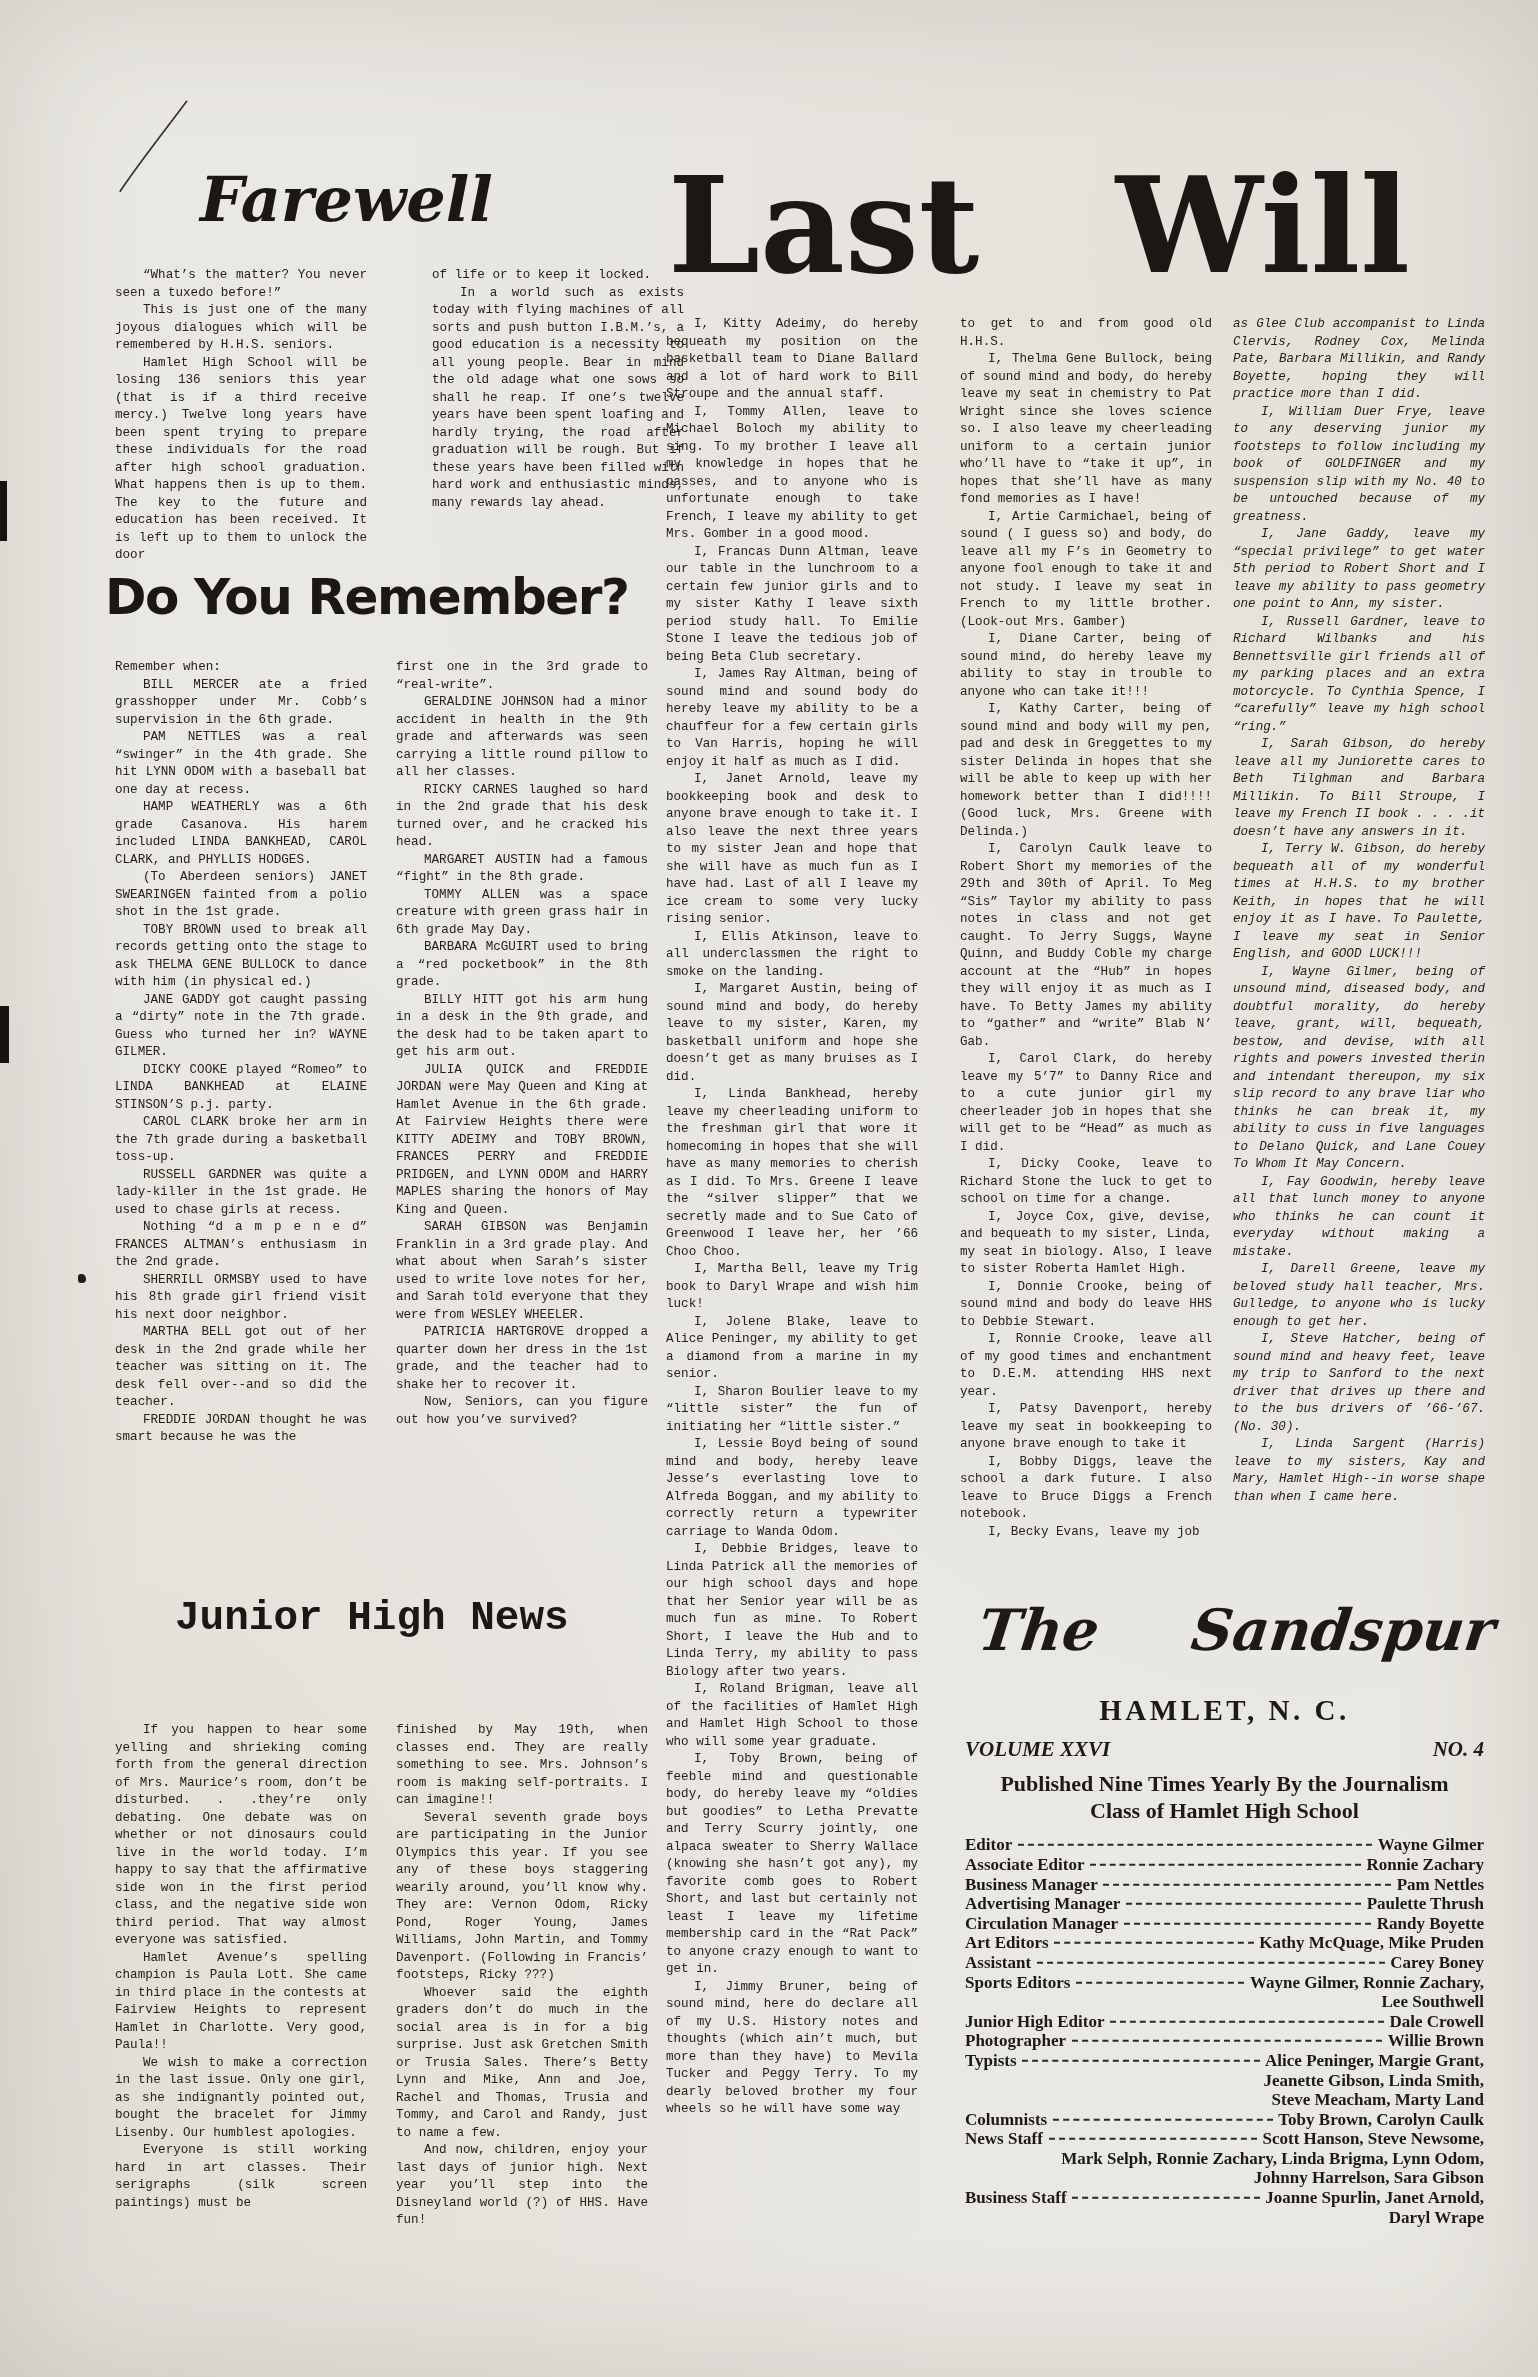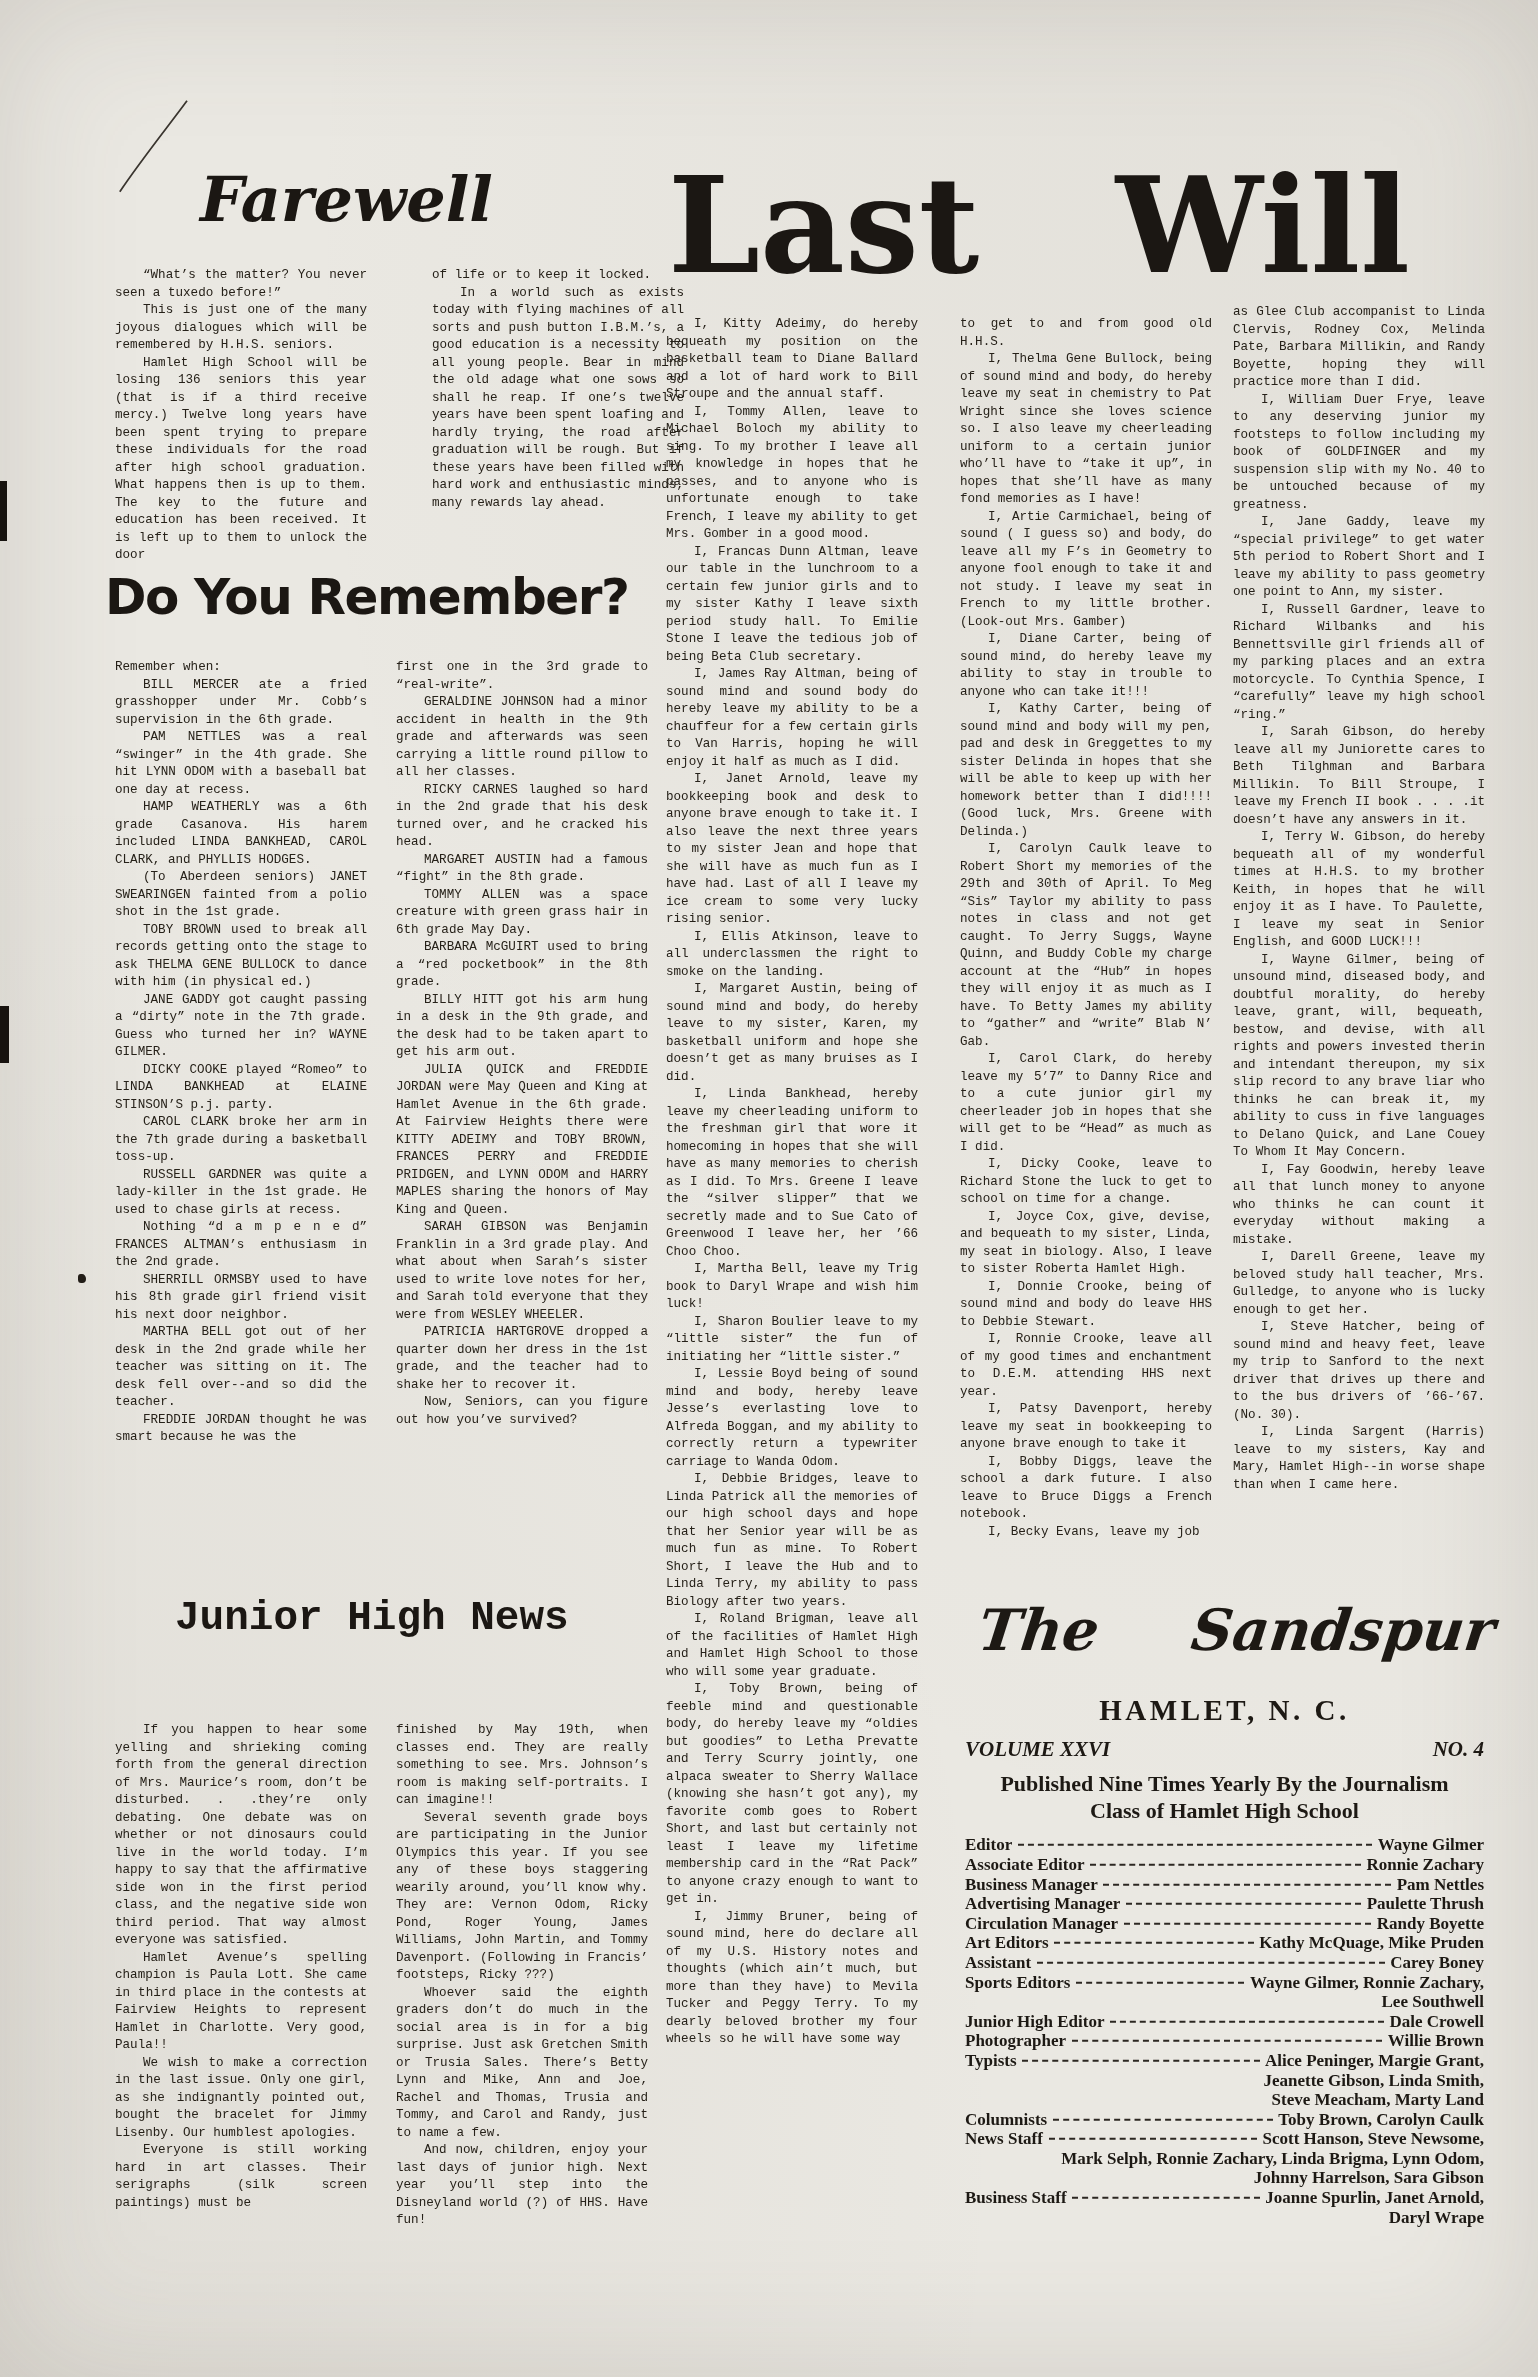--- a/index.html
+++ b/index.html
@@ -25,21 +25,21 @@
   }
   .bodycol p{margin:0;text-indent:28px;}
   .flush-first p:first-child{text-indent:0;}
 
   .farewell-c1{left:115px;top:267px;}
   .farewell-c2{left:396px;top:267px;margin-left:36px;}
   .dyr-c1{left:115px;top:659px;}
   .dyr-c2{left:396px;top:659px;}
   .lw-c1{left:666px;top:316px;}
   .lw-c2{left:960px;top:316px;}
-  .lw-c3{left:1233px;top:304px;}
+  .lw-c3{left:1233px;top:316px;font-style:italic;}
   .jhn-c1{left:115px;top:1722px;}
   .jhn-c2{left:396px;top:1722px;}
 
   
   .headline{position:absolute;margin:0;color:#1b1713;line-height:1;white-space:nowrap;}
   .farewell-title{
     left:200px;top:169px;
     font-family:"DejaVu Serif","Liberation Serif",serif;
     font-style:italic;font-weight:bold;font-size:62px;
   }
@@ -134,20 +134,21 @@
   <div class="bodycol lw-c1">
       <p>I, Kitty Adeimy, do hereby bequeath my position on the basketball team to Diane Ballard and a lot of hard work to Bill Stroupe and the annual staff.</p>
       <p>I, Tommy Allen, leave to Michael Boloch my ability to sing. To my brother I leave all my knowledge in hopes that he passes, and to anyone who is unfortunate enough to take French, I leave my ability to get Mrs. Gomber in a good mood.</p>
       <p>I, Francas Dunn Altman, leave our table in the lunchroom to a certain few junior girls and to my sister Kathy I leave sixth period study hall. To Emilie Stone I leave the tedious job of being Beta Club secretary.</p>
       <p>I, James Ray Altman, being of sound mind and sound body do hereby leave my ability to be a chauffeur for a few certain girls to Van Harris, hoping he will enjoy it half as much as I did.</p>
       <p>I, Janet Arnold, leave my bookkeeping book and desk to anyone brave enough to take it. I also leave the next three years to my sister Jean and hope that she will have as much fun as I have had. Last of all I leave my ice cream to some very lucky rising senior.</p>
       <p>I, Ellis Atkinson, leave to all underclassmen the right to smoke on the landing.</p>
       <p>I, Margaret Austin, being of sound mind and body, do hereby leave to my sister, Karen, my basketball uniform and hope she doesn’t get as many bruises as I did.</p>
       <p>I, Linda Bankhead, hereby leave my cheerleading uniform to the freshman girl that wore it homecoming in hopes that she will have as many memories to cherish as I did. To Mrs. Greene I leave the “silver slipper” that we secretly made and to Sue Cato of Greenwood I leave her, her ’66 Choo Choo.</p>
       <p>I, Martha Bell, leave my Trig book to Daryl Wrape and wish him luck!</p>
+      <p>I, Jolene Blake, leave to Alice Peninger, my ability to get a diamond from a marine in my senior.</p>
       <p>I, Sharon Boulier leave to my “little sister” the fun of initiating her “little sister.”</p>
       <p>I, Lessie Boyd being of sound mind and body, hereby leave Jesse’s everlasting love to Alfreda Boggan, and my ability to correctly return a typewriter carriage to Wanda Odom.</p>
       <p>I, Debbie Bridges, leave to Linda Patrick all the memories of our high school days and hope that her Senior year will be as much fun as mine. To Robert Short, I leave the Hub and to Linda Terry, my ability to pass Biology after two years.</p>
       <p>I, Roland Brigman, leave all of the facilities of Hamlet High and Hamlet High School to those who will some year graduate.</p>
       <p>I, Toby Brown, being of feeble mind and questionable body, do hereby leave my “oldies but goodies” to Letha Prevatte and Terry Scurry jointly, one alpaca sweater to Sherry Wallace (knowing she hasn’t got any), my favorite comb goes to Robert Short, and last but certainly not least I leave my lifetime membership card in the “Rat Pack” to anyone crazy enough to want to get in.</p>
       <p>I, Jimmy Bruner, being of sound mind, here do declare all of my U.S. History notes and thoughts (which ain’t much, but more than they have) to Mevila Tucker and Peggy Terry. To my dearly beloved brother my four wheels so he will have some way</p>
     </div>
   <div class="bodycol lw-c2 flush-first">
       <p>to get to and from good old H.H.S.</p>
       <p>I, Thelma Gene Bullock, being of sound mind and body, do hereby leave my seat in chemistry to Pat Wright since she loves science so. I also leave my cheerleading uniform to a certain junior who’ll have to “take it up”, in hopes that she’ll have as many fond memories as I have!</p>

